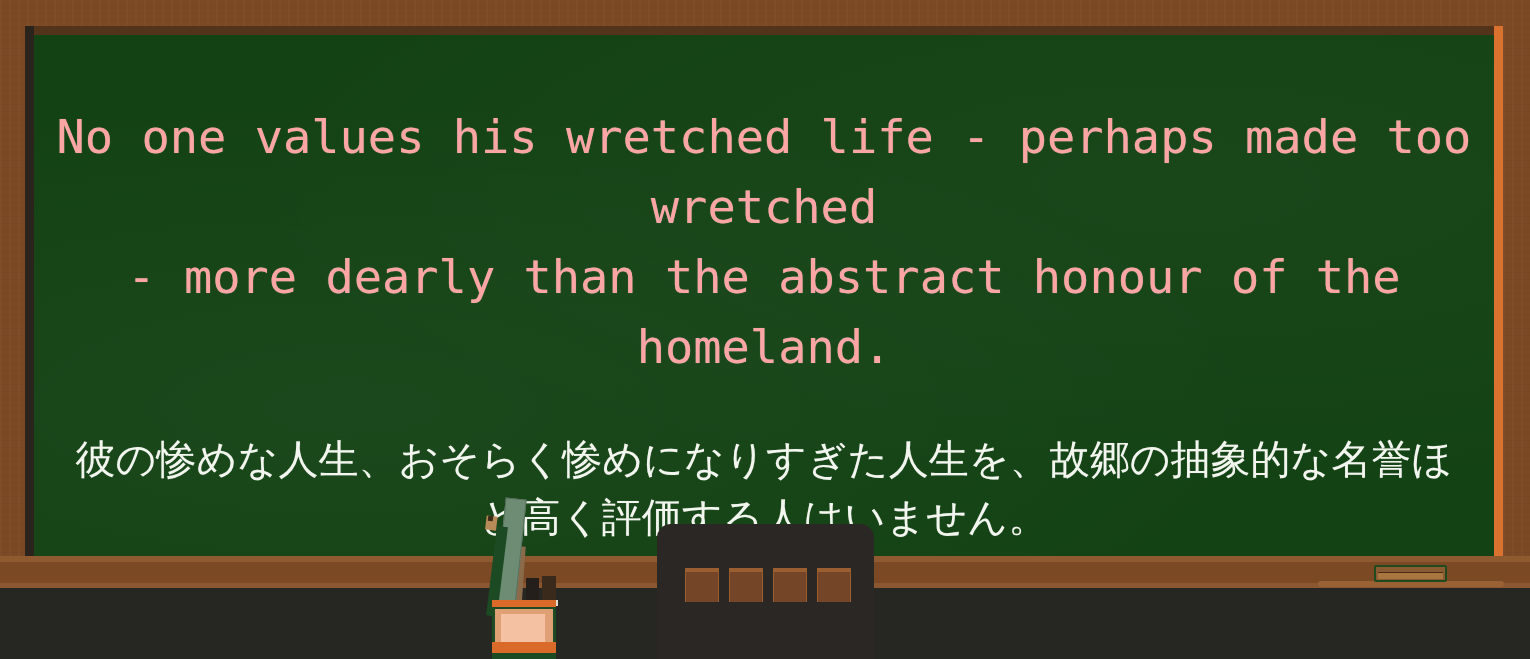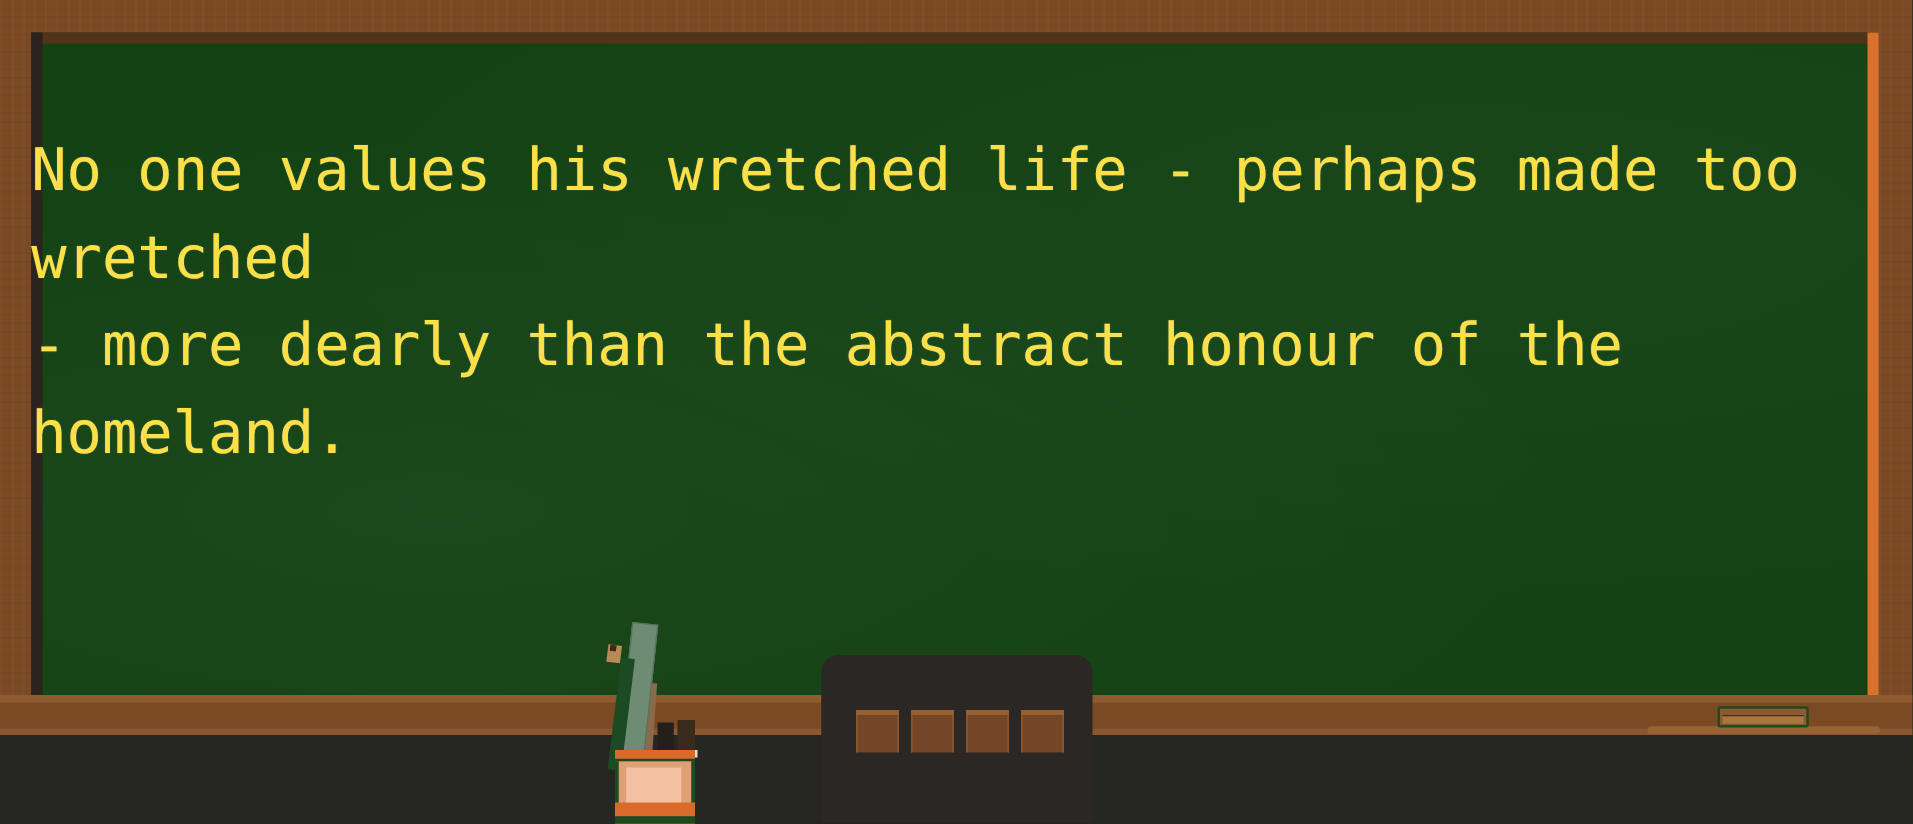--- a/index.html
+++ b/index.html
@@ -61,22 +61,22 @@
     left:25px; top:26px;
     width:1478px; height:530px;
     z-index:3;
     display:flex; flex-direction:column;
     align-items:center;
     padding-top:76px;
     pointer-events:none;
   }
   .quote-en {
     width:1478px;
-    text-align:left;
-    color:#fde047;
+    text-align:center;
+    color:#fca5a5;
     font-family:"DejaVu Sans Mono", monospace;
     font-size:47px;
     line-height:70px;
     letter-spacing:0px;
     white-space:pre-line;
     text-shadow:0 0 1px rgba(255,255,255,.35);
   }
   .quote-ja {
     width:1400px;
     margin-top:48px;
@@ -281,20 +281,21 @@
   <div id="frame"></div>
 
   <div id="board"></div>
   <div id="edge-top"></div>
   <div id="edge-left"></div>
   <div id="edge-right"></div>
 
   <div id="board-text">
     <div class="quote-en">No one values his wretched life - perhaps made too wretched
 - more dearly than the abstract honour of the homeland.</div>
+    <div class="quote-ja">彼の惨めな人生、おそらく惨めになりすぎた人生を、故郷の抽象的な名誉ほど高く評価する人はいません。</div>
   </div>
 
   <div id="floor"></div>
 
   <div id="ledge"></div>
   <div id="ledge-top"></div>
   <div id="ledge-lip"></div>
 
   <div id="eraser-shadow"></div>
   <div id="eraser"></div>

